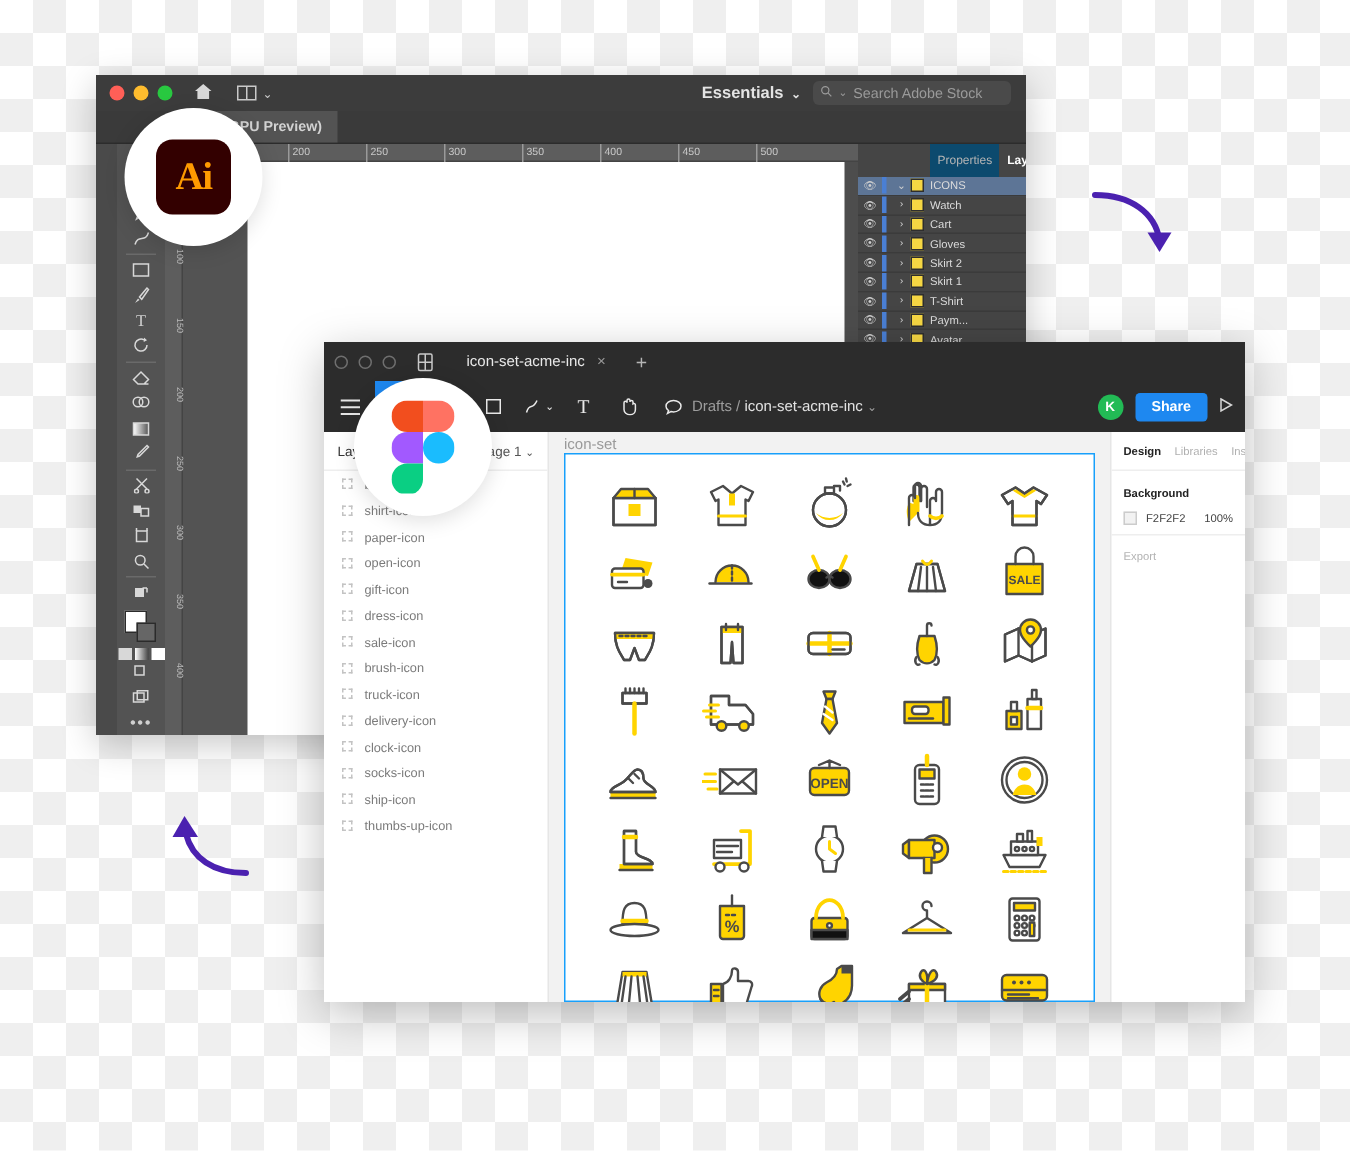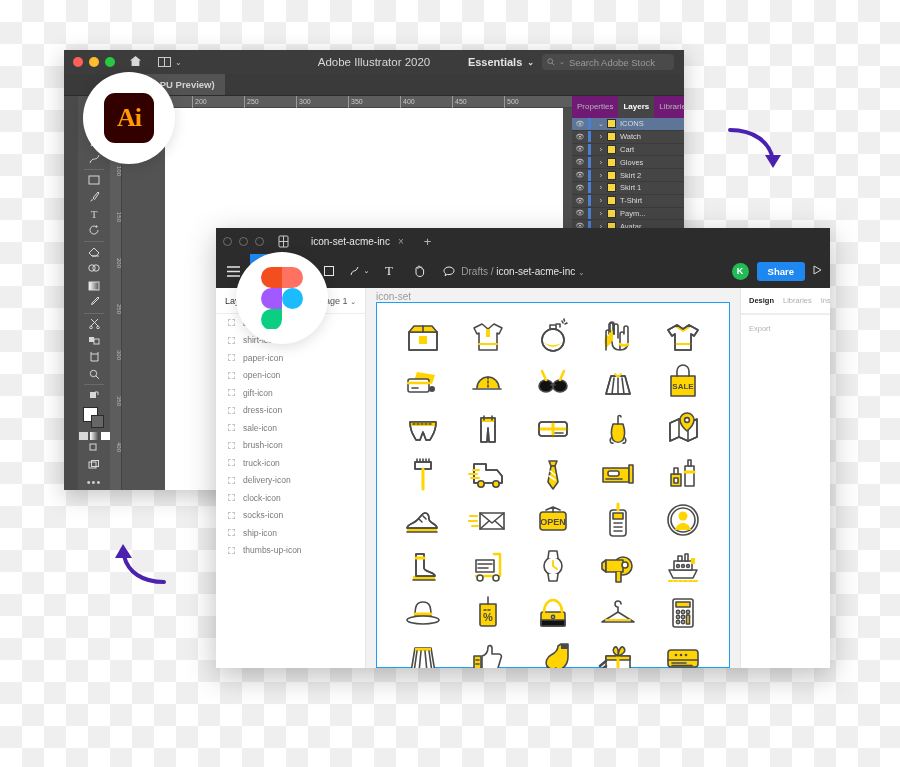--- a/index.html
+++ b/index.html
@@ -48,21 +48,21 @@
   #ai-swatch .s2{position:absolute;left:8px;top:8px;width:13px;height:13px;background:#666;border:1px solid #2b2b2b;}
   #ai-modes{display:flex;gap:2px;align-items:center;}
   #ai-modes i{width:9px;height:8px;display:block;}
   #ai-canvaswrap{flex:1;position:relative;background:#535353;overflow:hidden;}
   #ai-vruler{position:absolute;left:0;top:0;bottom:0;width:12px;background:#5d5d5d;border-right:1px solid #444;}
   .vtick{position:absolute;left:0;width:12px;color:#b9b9b9;font-size:6px;writing-mode:vertical-rl;text-align:center;}
   #ai-hruler{position:absolute;left:12px;right:0;top:0;height:12px;background:#5d5d5d;border-bottom:1px solid #444;}
   .htick{position:absolute;top:0;color:#c9c9c9;font-size:7px;padding-left:2px;border-left:1px solid #9a9a9a;height:12px;line-height:12px;}
   #ai-artboard{position:absolute;left:55px;top:12px;width:445px;height:400px;background:#fff;}
   #ai-rightpanel{position:absolute;right:0;top:0;bottom:0;width:112px;background:#454545;}
-  #ai-ptabs{height:22px;display:flex;align-items:flex-end;background:#701a75;}
+  #ai-ptabs{height:22px;display:flex;align-items:flex-end;background:#0c4a6e;margin-left:48px;}
   .ptab{font-size:8px;color:#b4b4b4;padding:0 5px;line-height:22px;}
   .ptab.active{color:#fff;font-weight:bold;background:#454545;}
   .layerrow{height:12.8px;display:flex;align-items:center;background:#454545;border-bottom:1px solid #3b3b3b;font-size:7.5px;color:#dcdcdc;}
   .layerrow.sel{background:#5d7596;}
   .lr-eye{width:16px;text-align:center;color:#cfcfcf;font-size:7px;}
   .lr-bar{width:3px;height:11px;background:#4a7fd4;margin-right:4px;}
   .lr-tw{width:12px;text-align:center;color:#cfcfcf;font-size:7px;}
   .lr-th{width:9px;height:9px;margin-right:4px;background:#f6d743;border:1px solid #2e2e2e;}
   #ai-scroll{position:absolute;right:112px;top:12px;bottom:0;width:9px;background:#4d4d4d;}
 
@@ -136,21 +136,20 @@
       </div>
       <div id="ai-home">
         <svg width="13" height="12" viewBox="0 0 13 12">
             <path d="M6.5 1 1 5.6h1.6V11h7.8V5.6H12z" fill="#d8d8d8"></path>
           </svg>
       </div>
       <div id="ai-arrange">
         <span class="ar-box"></span>
           <span style="font-size:8px;">⌄</span>
       </div>
-      <div id="ai-title">Adobe Illustrator 2020</div>
       <div id="ai-ws">
         <span>Essentials</span>
         <span style="font-size:8px;">⌄</span>
       </div>
       <div id="ai-search">
         <span>
           <svg width="8" height="8" viewBox="0 0 10 10">
               <circle cx="4" cy="4" r="3" stroke="#9a9a9a" fill="none" stroke-width="1"></circle>
               <line x1="6.2" y1="6.2" x2="9" y2="9" stroke="#9a9a9a" stroke-width="1"></line>
             </svg>
@@ -812,20 +811,28 @@
             </div>
         </div>
       </div>
 
       <div id="fg-rightpanel">
         <div id="fg-rtabs">
             <span class="frtab active">Design</span>
             <span class="frtab">Libraries</span>
             <span class="frtab">Inspect</span>
           </div>
+        <div id="fg-bgsec">
+          <h4>Background</h4>
+          <div id="fg-bgrow">
+            <span id="fg-bgsw"></span>
+            <span>F2F2F2</span>
+            <span style="margin-left:auto;">100%</span>
+          </div>
+        </div>
         <div id="fg-exportsec">Export</div>
       </div>
     </div>
   </div>
 
   <div class="badge" id="ai-badge">
     <div id="ai-mark">Ai</div>
   </div>
 
   <div class="badge" id="fg-badge">

